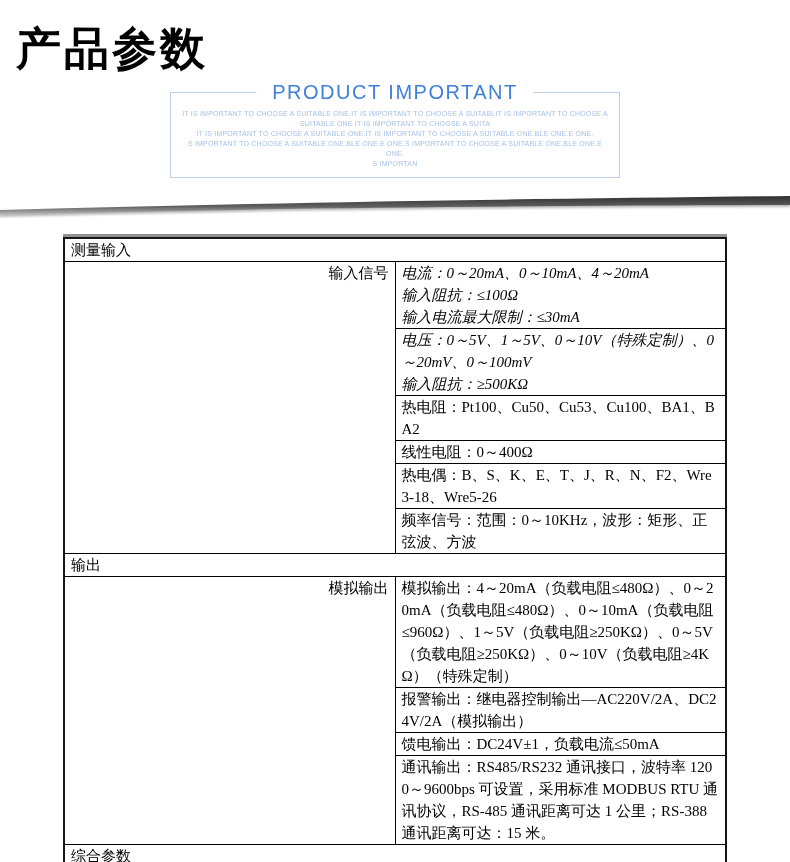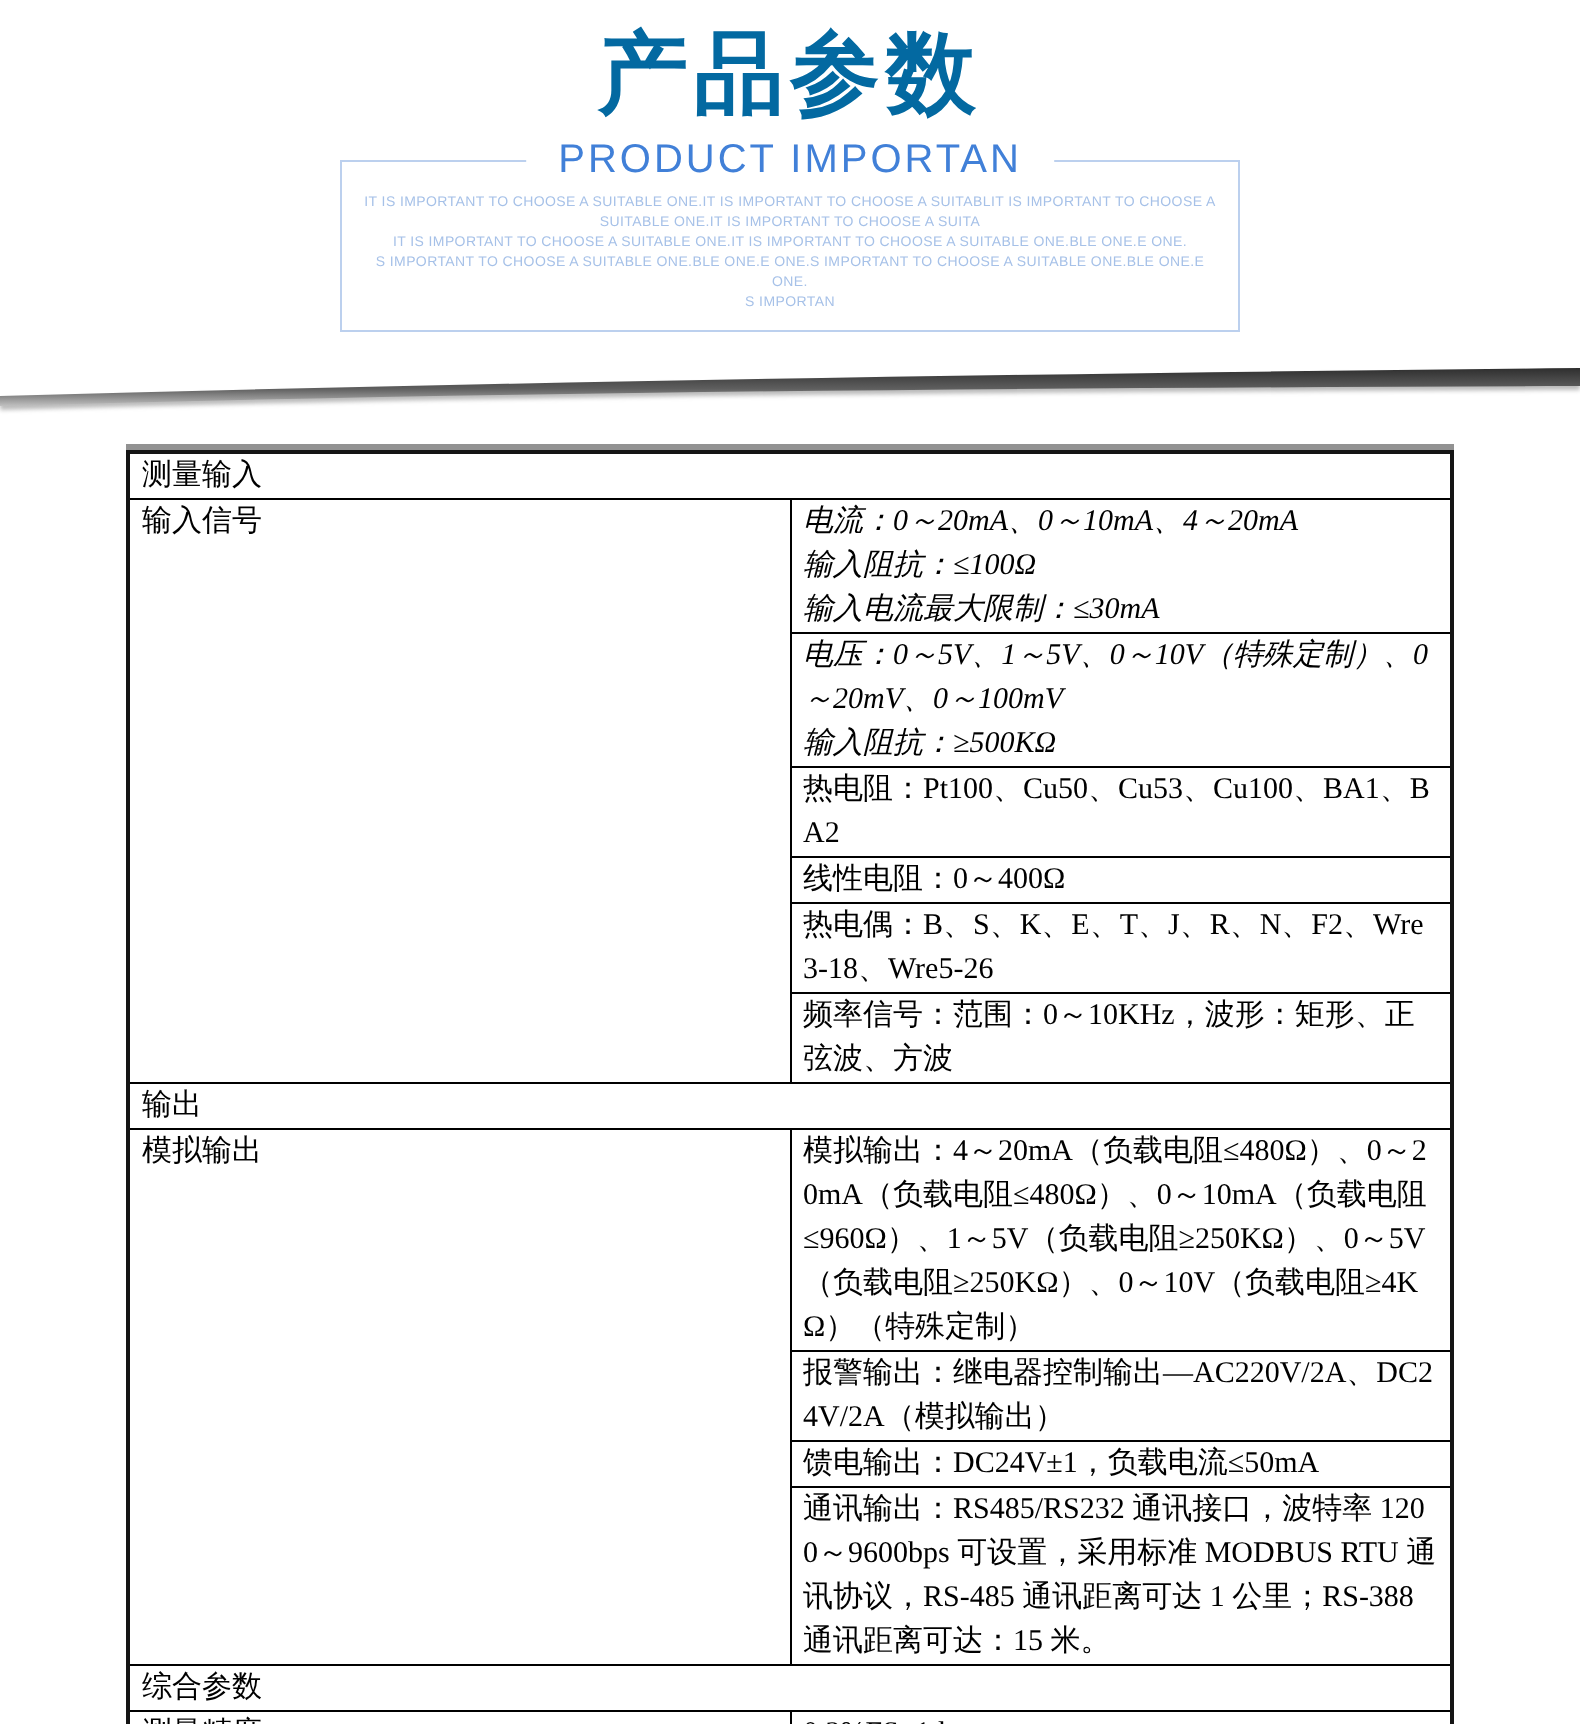--- a/index.html
+++ b/index.html
@@ -1,23 +1,23 @@
 <!DOCTYPE html>
 <html><head>
 <meta charset="utf-8">
 <style>
   html,body{margin:0;padding:0;background:#fff;}
   body{width:790px;height:862px;overflow:hidden;font-family:"Liberation Sans",sans-serif;-webkit-font-smoothing:antialiased;}
 
   
   .hdr{padding-top:8px;}
   .title{
-    text-align:center;margin:4px;
+    text-align:left;margin:16px;
     font-size:45px;font-weight:700;letter-spacing:3px;
-    color:#0369a1;line-height:50px;
+    color:#000000;line-height:50px;
     font-family:"Liberation Sans",sans-serif;
   }
   .sub-box{
     position:relative;width:450px;margin:18px auto 0;
     border:1px solid #bcd0ee;
     padding:16px 8px 8px;box-sizing:border-box;
   }
   .subtitle{
     position:absolute;top:-12px;left:50%;transform:translateX(-50%);
     background:#fff;padding:0 16px;white-space:nowrap;
@@ -43,34 +43,34 @@
     border:2px solid #151515;
     font-family:"Liberation Serif","DejaVu Serif",serif;
     font-size:15px;color:#000;
   }
   table.spec td{
     border:1px solid #000;
     padding:0 6px;line-height:22px;vertical-align:top;
     word-break:break-all;
   }
   td.lbl{
-    width:68px;text-align:left;vertical-align:middle;padding:0 2px;
+    width:68px;text-align:right;vertical-align:middle;padding:0 2px;
   }
   td.lbl.top{vertical-align:top;}
   tr.section td{font-size:15px;margin-left:27px;}
   .ln{line-height:22px;font-style:italic;}
 </style>
 </head>
 <body>
 
 <div class="hdr">
   <h1 class="title">产品参数</h1>
 
   <div class="sub-box">
-    <div class="subtitle">PRODUCT IMPORTAN</div>
+    <div class="subtitle">PRODUCT IMPORTANT</div>
     <div class="tagline">
       <div>IT IS IMPORTANT TO CHOOSE A SUITABLE ONE.IT IS IMPORTANT TO CHOOSE A SUITABLIT IS IMPORTANT TO CHOOSE A SUITABLE ONE.IT IS IMPORTANT TO CHOOSE A SUITA</div>
       <div>IT IS IMPORTANT TO CHOOSE A SUITABLE ONE.IT IS IMPORTANT TO CHOOSE A SUITABLE ONE.BLE ONE.E ONE.</div>
       <div>S IMPORTANT TO CHOOSE A SUITABLE ONE.BLE ONE.E ONE.S IMPORTANT TO CHOOSE A SUITABLE ONE.BLE ONE.E ONE.</div>
       <div>S IMPORTAN</div>
     </div>
   </div>
 </div>
 
 <div class="swoosh">

